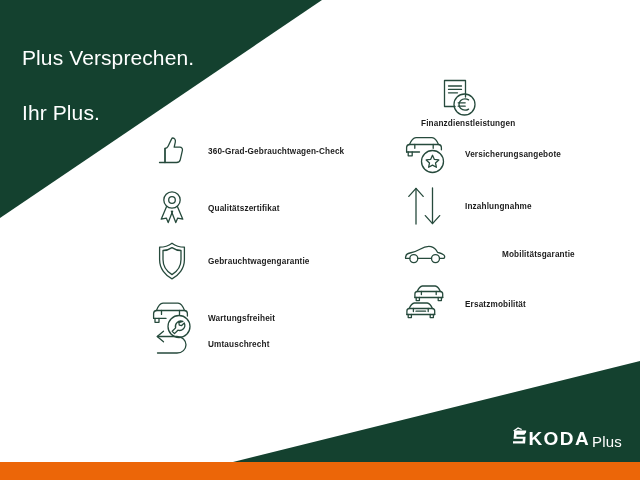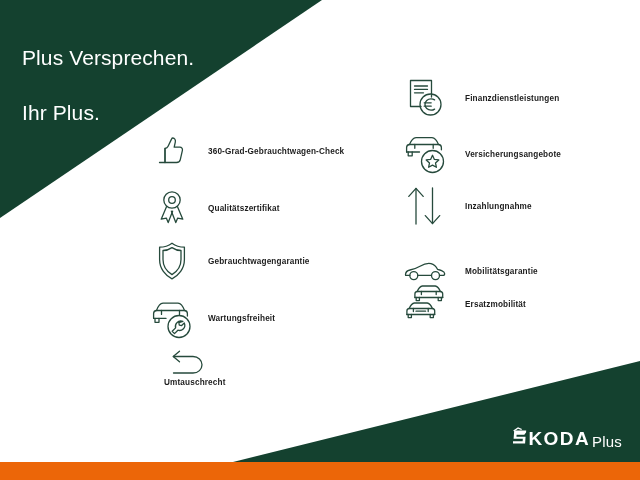--- a/index.html
+++ b/index.html
@@ -153,31 +153,31 @@
         <path d="M3.6 22.4 L16 22.4"></path>
         <path d="M9 22.4 L9 26.3 L5 26.3 L5 22.4"></path>
         <path d="M11.5 14.5 L11.5 18.4 M29.5 14.5 L29.5 18.4"></path>
         <circle cx="29" cy="30.5" r="11"></circle>
         <path d="M32.9 25.4 C30.8 24.6 28.4 25.1 26.9 26.7 C25.5 28.1 25.1 30.1 25.6 31.9 L22.2 35.3 L24.5 37.6 L27.9 34.2 C29.7 34.8 31.8 34.4 33.2 33 C34.8 31.4 35.2 29 34.3 26.9 L31.7 29.5 L29.3 29.1 L28.9 26.7 Z"></path>
       </svg>
     </span>
     <span class="feat-label">Wartungsfreiheit</span>
   </div>
 
-  <div class="feature col-left" style="top:350px;flex-direction:column;">
+  <div class="feature col-left" style="top:330px;">
     <span class="feat-icon">
       <svg width="40" height="28" viewBox="0 0 40 28" fill="none" stroke="#264a3c" stroke-width="1.3" stroke-linecap="round" stroke-linejoin="round">
         <path d="M5.5 6.5 L25 6.5 C30.2 6.5 34 10.2 34 14.8 C34 19.4 30.2 23 25 23 L5.5 23"></path>
         <path d="M11.5 1.2 L5.2 6.5 L11.5 11.8"></path>
       </svg>
     </span>
     <span class="feat-label">Umtauschrecht</span>
   </div>
 
-  <div class="feature col-right" style="top:77px;">
+  <div class="feature col-right" style="top:77px;flex-direction:column;">
     <span class="feat-icon">
       <svg width="40" height="42" viewBox="0 0 40 42" fill="none" stroke="#264a3c" stroke-width="1.3" stroke-linecap="round" stroke-linejoin="round">
         <path d="M5.5 3.5 L26.5 3.5 L26.5 20 M5.5 3.5 L5.5 29.5 L16 29.5"></path>
         <path d="M9.5 9 L22.5 9 M9.5 12.4 L22.5 12.4 M9.5 15.8 L18.5 15.8"></path>
         <circle cx="25.5" cy="27.5" r="10.5"></circle>
         <path d="M29.6 22.9 C28.6 22.2 27.4 21.8 26 21.8 C22.6 21.8 20 24.3 20 27.5 C20 30.7 22.6 33.2 26 33.2 C27.4 33.2 28.6 32.8 29.6 32.1"></path>
         <path d="M19.2 25.8 L26.2 25.8 M19.2 29.2 L26.2 29.2"></path>
       </svg>
     </span>
     <span class="feat-label">Finanzdienstleistungen</span>
@@ -203,21 +203,21 @@
       <svg width="40" height="42" viewBox="0 0 40 42" fill="none" stroke="#264a3c" stroke-width="1.3" stroke-linecap="round" stroke-linejoin="round">
         <path d="M11 39 L11 3.5"></path>
         <path d="M3.8 11.4 L11 3.4 L18.2 11.4"></path>
         <path d="M27.5 3 L27.5 38.5"></path>
         <path d="M20.3 30.6 L27.5 38.6 L34.7 30.6"></path>
       </svg>
     </span>
     <span class="feat-label">Inzahlungnahme</span>
   </div>
 
-  <div class="feature col-right" style="top:260px;">
+  <div class="feature col-right" style="top:243px;gap:37px;">
     <span class="feat-icon">
       <svg width="44" height="22" viewBox="0 0 44 22" fill="none" stroke="#264a3c" stroke-width="1.3" stroke-linecap="round" stroke-linejoin="round">
         <path d="M2.5 14.8 C2.5 12.2 4 10.6 7 10 C10.5 9.3 13.5 8.2 17 6.2 C21 3.9 24.5 2.8 28 3.6 C31 4.3 33 6.3 34.5 9.3 C37.5 9.9 40 11 41 12.2 C41.8 13.2 41.7 14.6 41 15.4 L36.5 15.4"></path>
         <path d="M28.5 15.4 L14.8 15.4"></path>
         <path d="M2.6 15.4 L6.8 15.4"></path>
         <circle cx="10.8" cy="15.6" r="4"></circle>
         <circle cx="32.5" cy="15.6" r="4"></circle>
       </svg>
     </span>
     <span class="feat-label">Mobilitätsgarantie</span>

